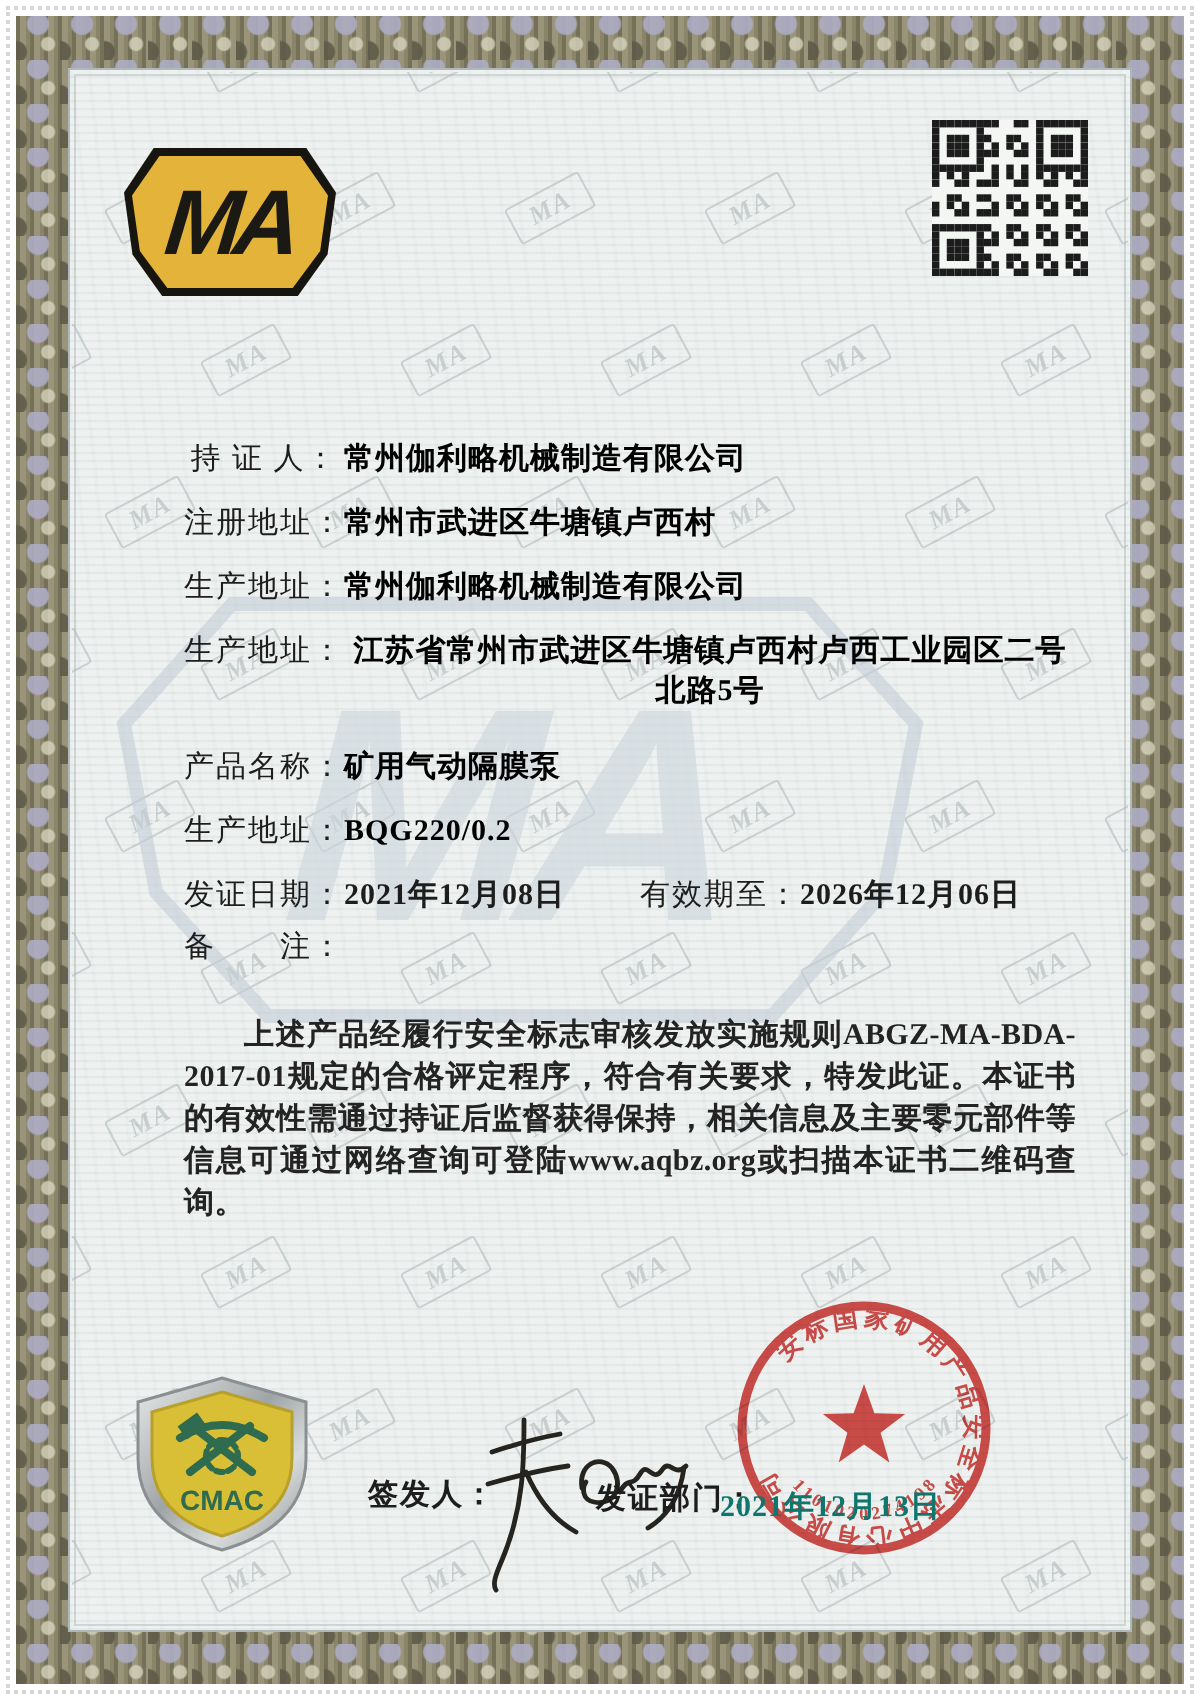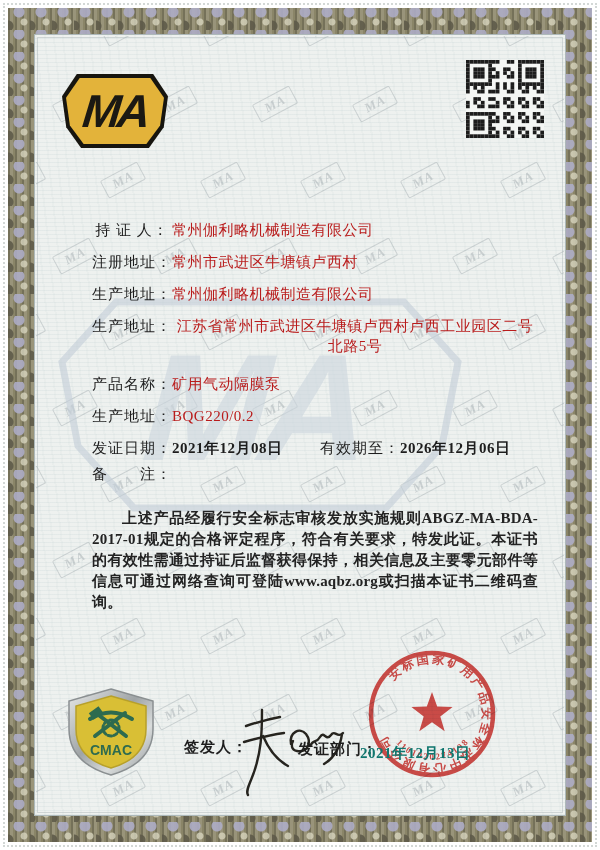--- a/index.html
+++ b/index.html
@@ -40,21 +40,21 @@
   .serial{position:absolute;left:148px;top:48px;font-size:15px;}
   .serial .s-lbl{letter-spacing:1px;color:#222;}
   .serial .s-val{font-size:17px;margin-left:12px;letter-spacing:1px;color:#1a1a1a;}
   .qr{position:absolute;left:430px;top:24px;width:78px;height:78px;}
   .title{position:absolute;left:0;right:0;top:102px;text-align:center;font-size:34px;font-weight:bold;
      letter-spacing:3px;color:#161616;}
   
   .fields{position:absolute;left:56px;right:26px;top:184px;font-size:15px;line-height:20px;}
   .row{margin-bottom:12px;display:flex;align-items:flex-start;text-align:center;}
   .lbl{flex:0 0 80px;letter-spacing:1px;color:#1d1d1d;white-space:nowrap;}
-  .val{font-weight:normal;color:#b91c1c;letter-spacing:.5px;}
+  .val{font-weight:bold;color:#000000;letter-spacing:.5px;}
   .row-addr2{margin-bottom:18px;}
   .row-tight{margin-bottom:2px;}
   .row-wide .lbl{flex:0 0 auto;margin-right:36px;}
   .row-gap-lg{margin-bottom:15px;}
   .dates{display:flex;align-items:flex-start;margin-bottom:6px;}
   .dates .lbl2{flex:0 0 80px;letter-spacing:1px;white-space:nowrap;}
   .dates .dval{font-weight:bold;width:128px;letter-spacing:.5px;}
   .dates .lbl3{margin-left:20px;flex:0 0 80px;letter-spacing:1px;white-space:nowrap;}
   .remark{margin-bottom:24px;display:flex;}
   .statement{margin-top:24px;text-indent:2em;font-weight:bold;font-size:15px;line-height:21px;

